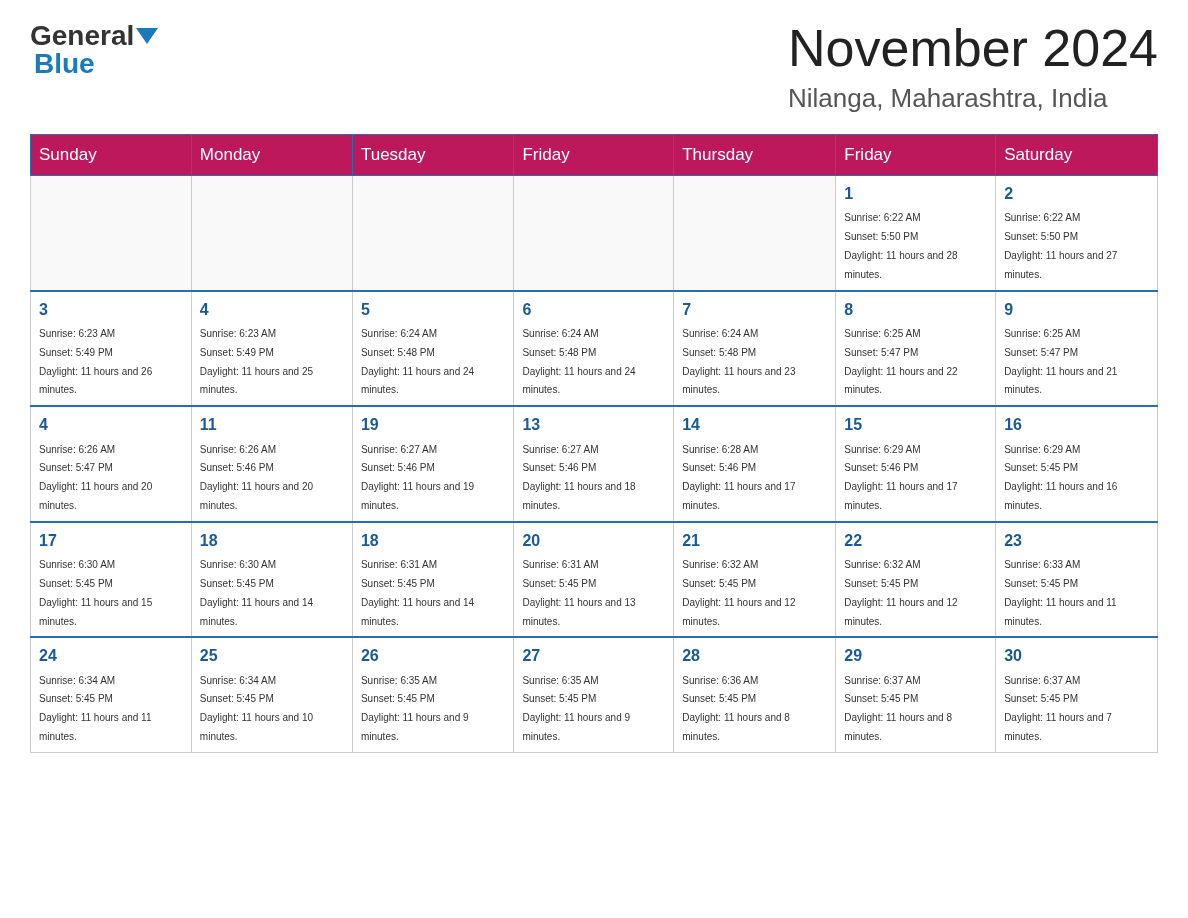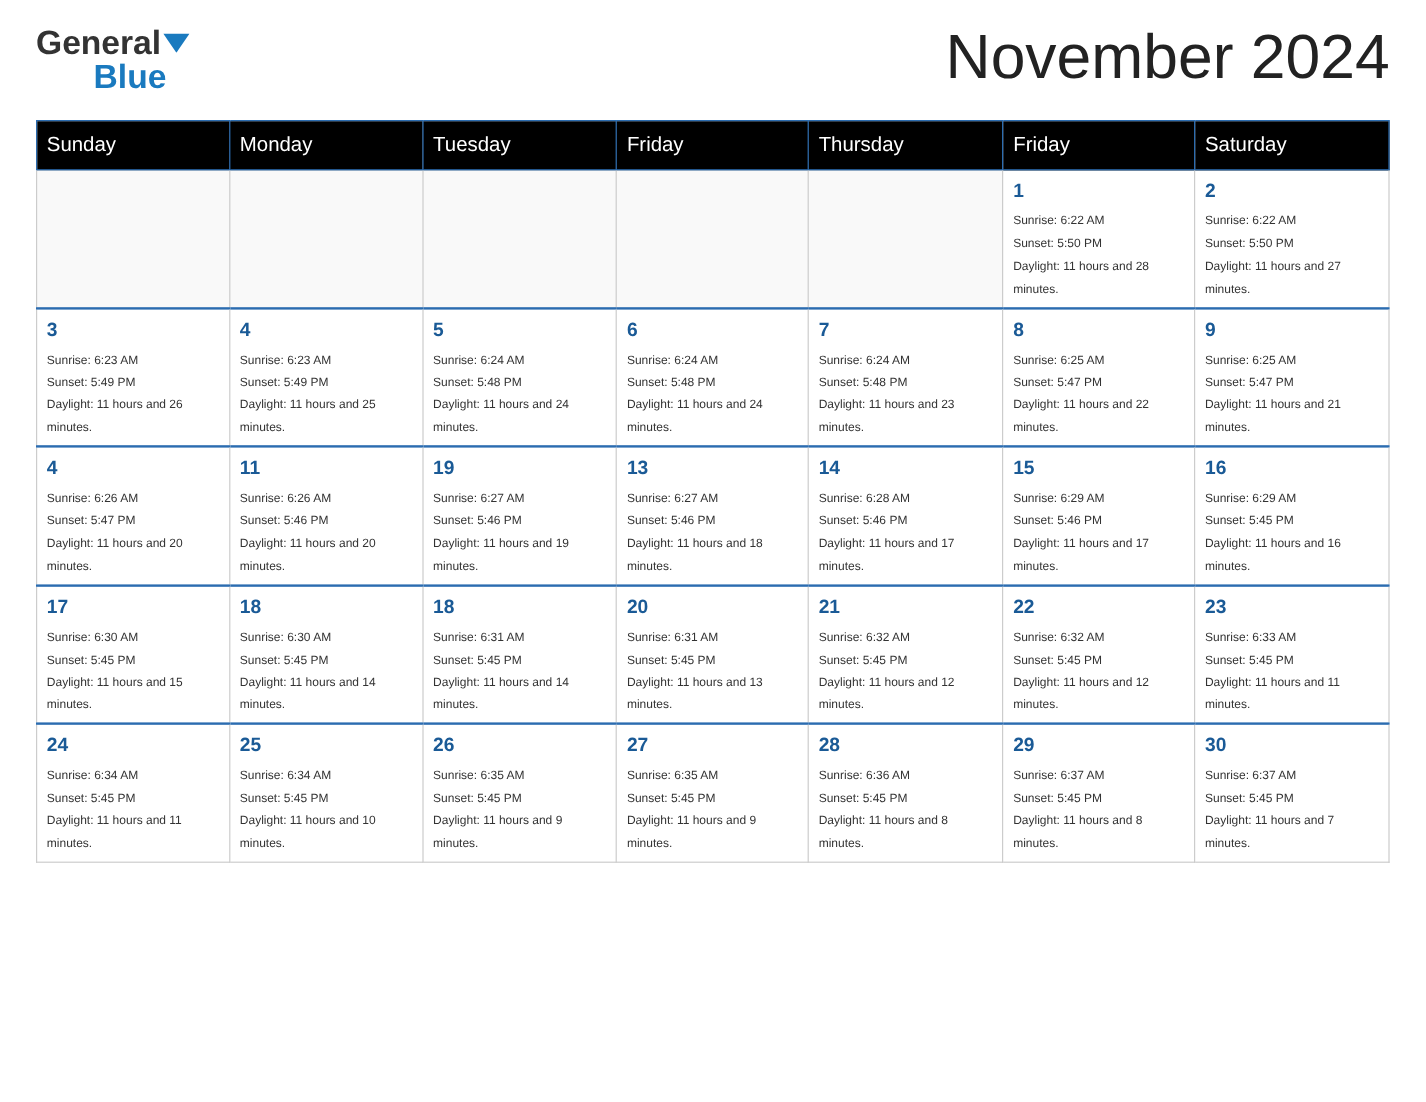--- a/index.html
+++ b/index.html
@@ -42,21 +42,21 @@
       font-size: 26px;
       color: #555;
       margin-top: 6px;
     }
     .calendar-table {
       width: 100%;
       border-collapse: collapse;
       border: 1px solid #aaa;
     }
     .calendar-table th {
-      background-color: #000000;
+      background-color: #be185d;
       color: #fff;
       font-size: 17px;
       font-weight: normal;
       padding: 10px 8px;
       text-align: left;
       border: 1px solid #2b6cb0;
     }
     .calendar-table td {
       vertical-align: top;
       padding: 6px 8px;
@@ -92,26 +92,27 @@
 <div class="header">
   <div class="logo">
     <div class="logo-text">
       <span>General</span>
       <div style="display:inline-flex; flex-direction:column; align-items:flex-end; margin-left:2px;">
         <svg width="22" height="16" viewBox="0 0 22 16">
           <polygon points="0,0 22,0 11,16" fill="#1a7abf"></polygon>
         </svg>
       </div>
     </div>
-    <div style="margin-top:-4px;margin-left:44px;">
+    <div style="margin-top:-4px;">
       <span style="color:#1a7abf; font-size:28px; font-weight:bold; margin-left:4px;">Blue</span>
     </div>
   </div>
   <div class="title-section">
     <div class="calendar-title">November 2024</div>
+    <div class="calendar-subtitle">Nilanga, Maharashtra, India</div>
   </div>
 </div>
 
 <table class="calendar-table">
   <thead>
     <tr>
       <th>Sunday</th>
       <th>Monday</th>
       <th>Tuesday</th>
       <th>Friday</th>

